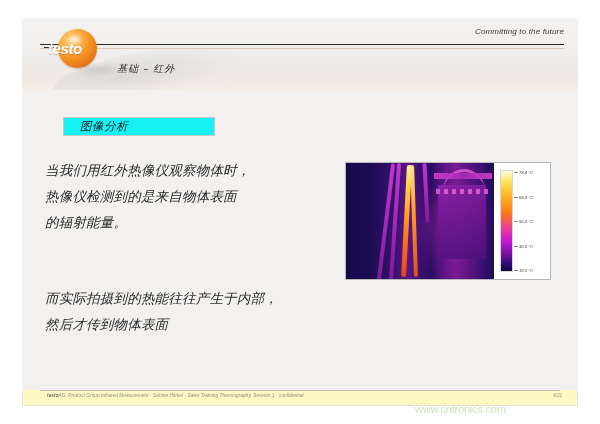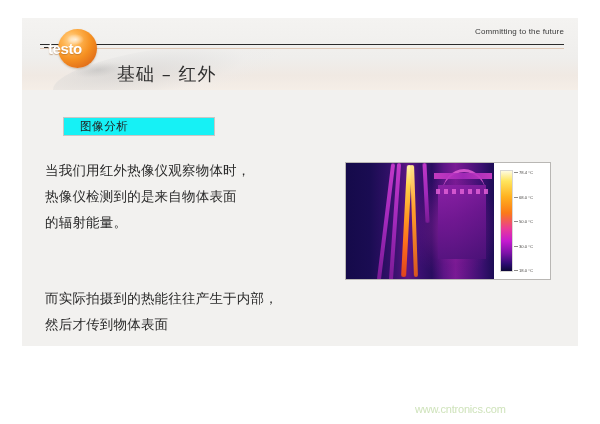--- a/index.html
+++ b/index.html
@@ -14,24 +14,25 @@
     overflow: hidden;
     position: relative;
   }
 
   
   .slide {
     position: absolute;
     left: 22px;
     top: 18px;
     width: 556px;
-    height: 328px;
+    height: 388px;
     background: #fef9c3;
     box-sizing: border-box;
     overflow: hidden;
+    font-style: italic;
   }
   .slide-inner-border {
     position: absolute;
     left: 0; top: 0; right: 0; bottom: 0;
     border: 1px solid #e2e0dd;
     pointer-events: none;
   }
 
   
   .header {
@@ -129,21 +130,21 @@
     height: 16px;
     background: radial-gradient(ellipse at center, rgba(170,170,170,0.40) 0%, rgba(200,200,200,0.06) 60%, rgba(255,255,255,0) 78%);
     border-radius: 50%;
     transform: rotate(-6deg);
   }
 
   .slide-title {
     position: absolute;
     left: 95px;
     top: 44px;
-    font-size: 18px;
+    font-size: 10px;
     color: #2f2f2f;
     font-family: "DejaVu Sans", "Liberation Sans", sans-serif;
     letter-spacing: 1px;
   }
 
   
   .body-area {
     position: absolute;
     left: 0;
     top: 72px;

